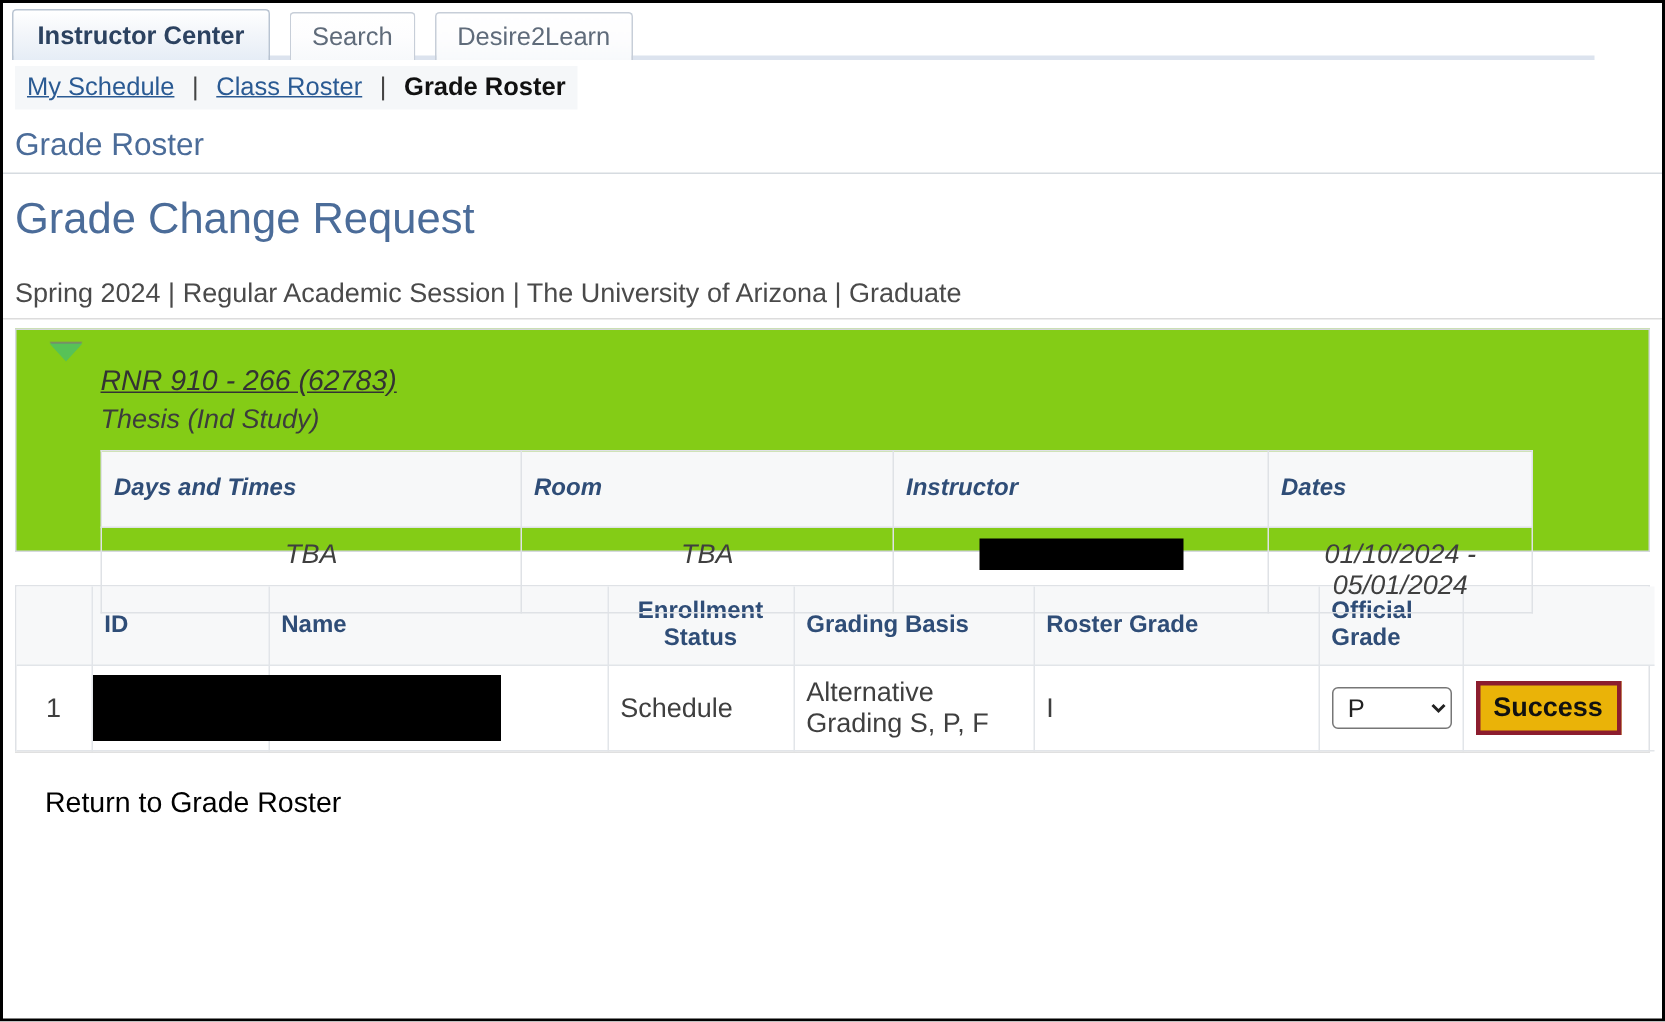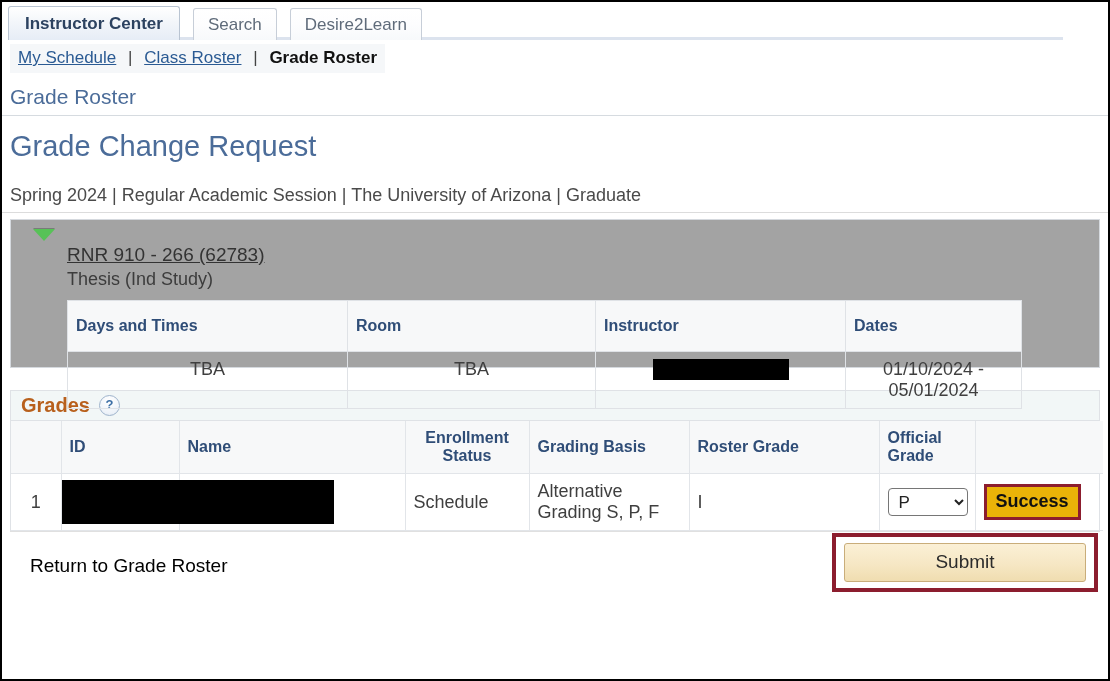--- a/index.html
+++ b/index.html
@@ -116,25 +116,26 @@
   .rule2 {
     height: 1px;
     background: #dcdcdc;
     width: 100%;
   }
 
   
   .classpanel {
     margin: 6px 8px 0 8px;
     border: 1px solid #d5d9de;
-    background: #a3a3a3;
+    background: #84cc16;
     padding: 6px 0 10px 0;
     position: relative;
     height: 149px;
     box-sizing: border-box;
+    font-style: italic;
   }
   .collapse-tri {
     position: absolute;
     left: 22px;
     top: 9px;
     width: 0;
     height: 0;
     border-left: 11px solid transparent;
     border-right: 11px solid transparent;
     border-top: 12px solid #57c257;
@@ -388,24 +389,20 @@
           <td>
             <span class="redact" style="width:136px;"></span>
           </td>
           <td>01/10/2024 - 05/01/2024</td>
         </tr>
       </tbody>
     </table>
   </div>
 
   <div class="gradeswrap">
-    <div class="gradeshdr">
-      <span class="title">Grades</span>
-      <span class="help-icon">?</span>
-    </div>
 
     <table class="grades">
       <colgroup>
         <col style="width:50px">
         <col style="width:118px">
         <col style="width:226px">
         <col style="width:124px">
         <col style="width:160px">
         <col style="width:190px">
         <col style="width:96px">
@@ -444,18 +441,15 @@
             <span class="status-badge">Success</span>
           </td>
         </tr>
       </tbody>
     </table>
   </div>
 
   <div class="footer">
     <div class="footline"></div>
     <span class="returnlink">Return to Grade Roster</span>
-    <div class="submit-outline">
-      <button class="submit-btn">Submit</button>
-    </div>
   </div>
 
 </div>
 
 </body></html>

